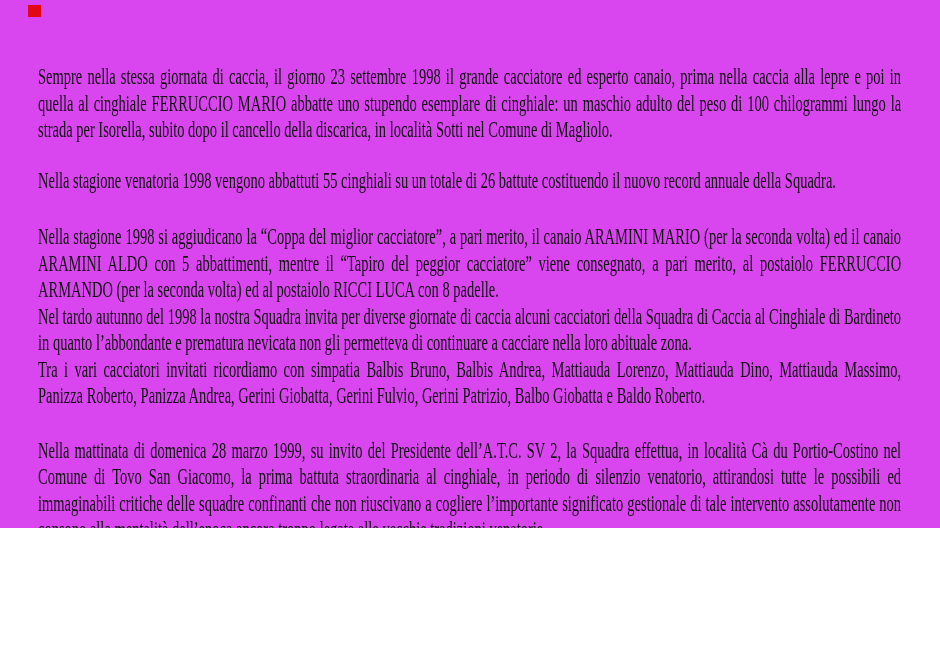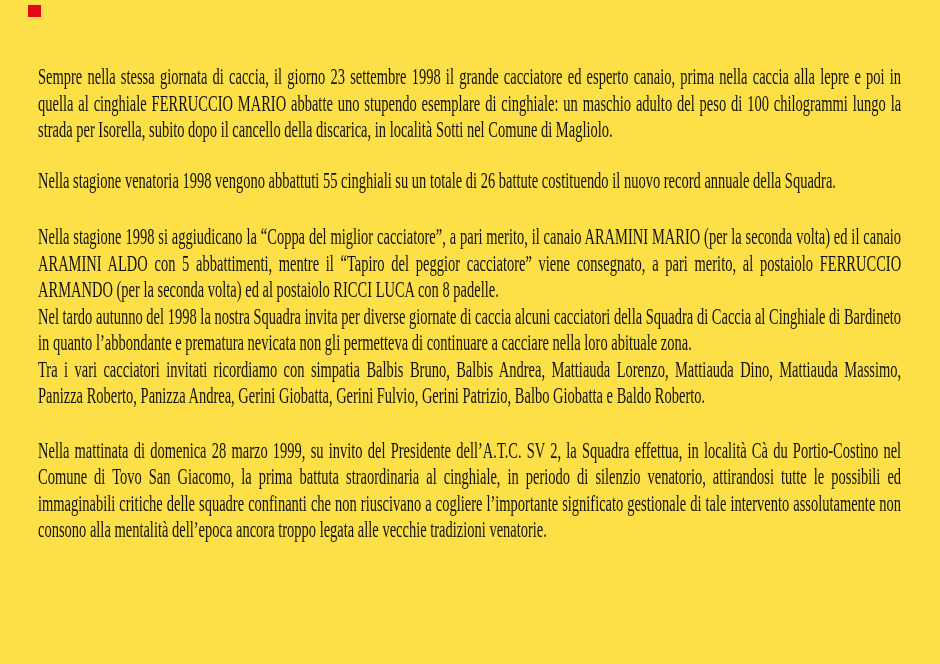--- a/index.html
+++ b/index.html
@@ -4,22 +4,22 @@
 <style>
   html, body {
     margin: 0;
     padding: 0;
     background: #ffffff;
     overflow: hidden;
   }
   .page {
     position: relative;
     width: 940px;
-    height: 664px;
-    background: #fde047;
+    height: 528px;
+    background: #d946ef;
     overflow: hidden;
   }
   .red-marker {
     position: absolute;
     left: 28px;
     top: 5px;
     width: 13px;
     height: 12px;
     background: #e30613;
   }

